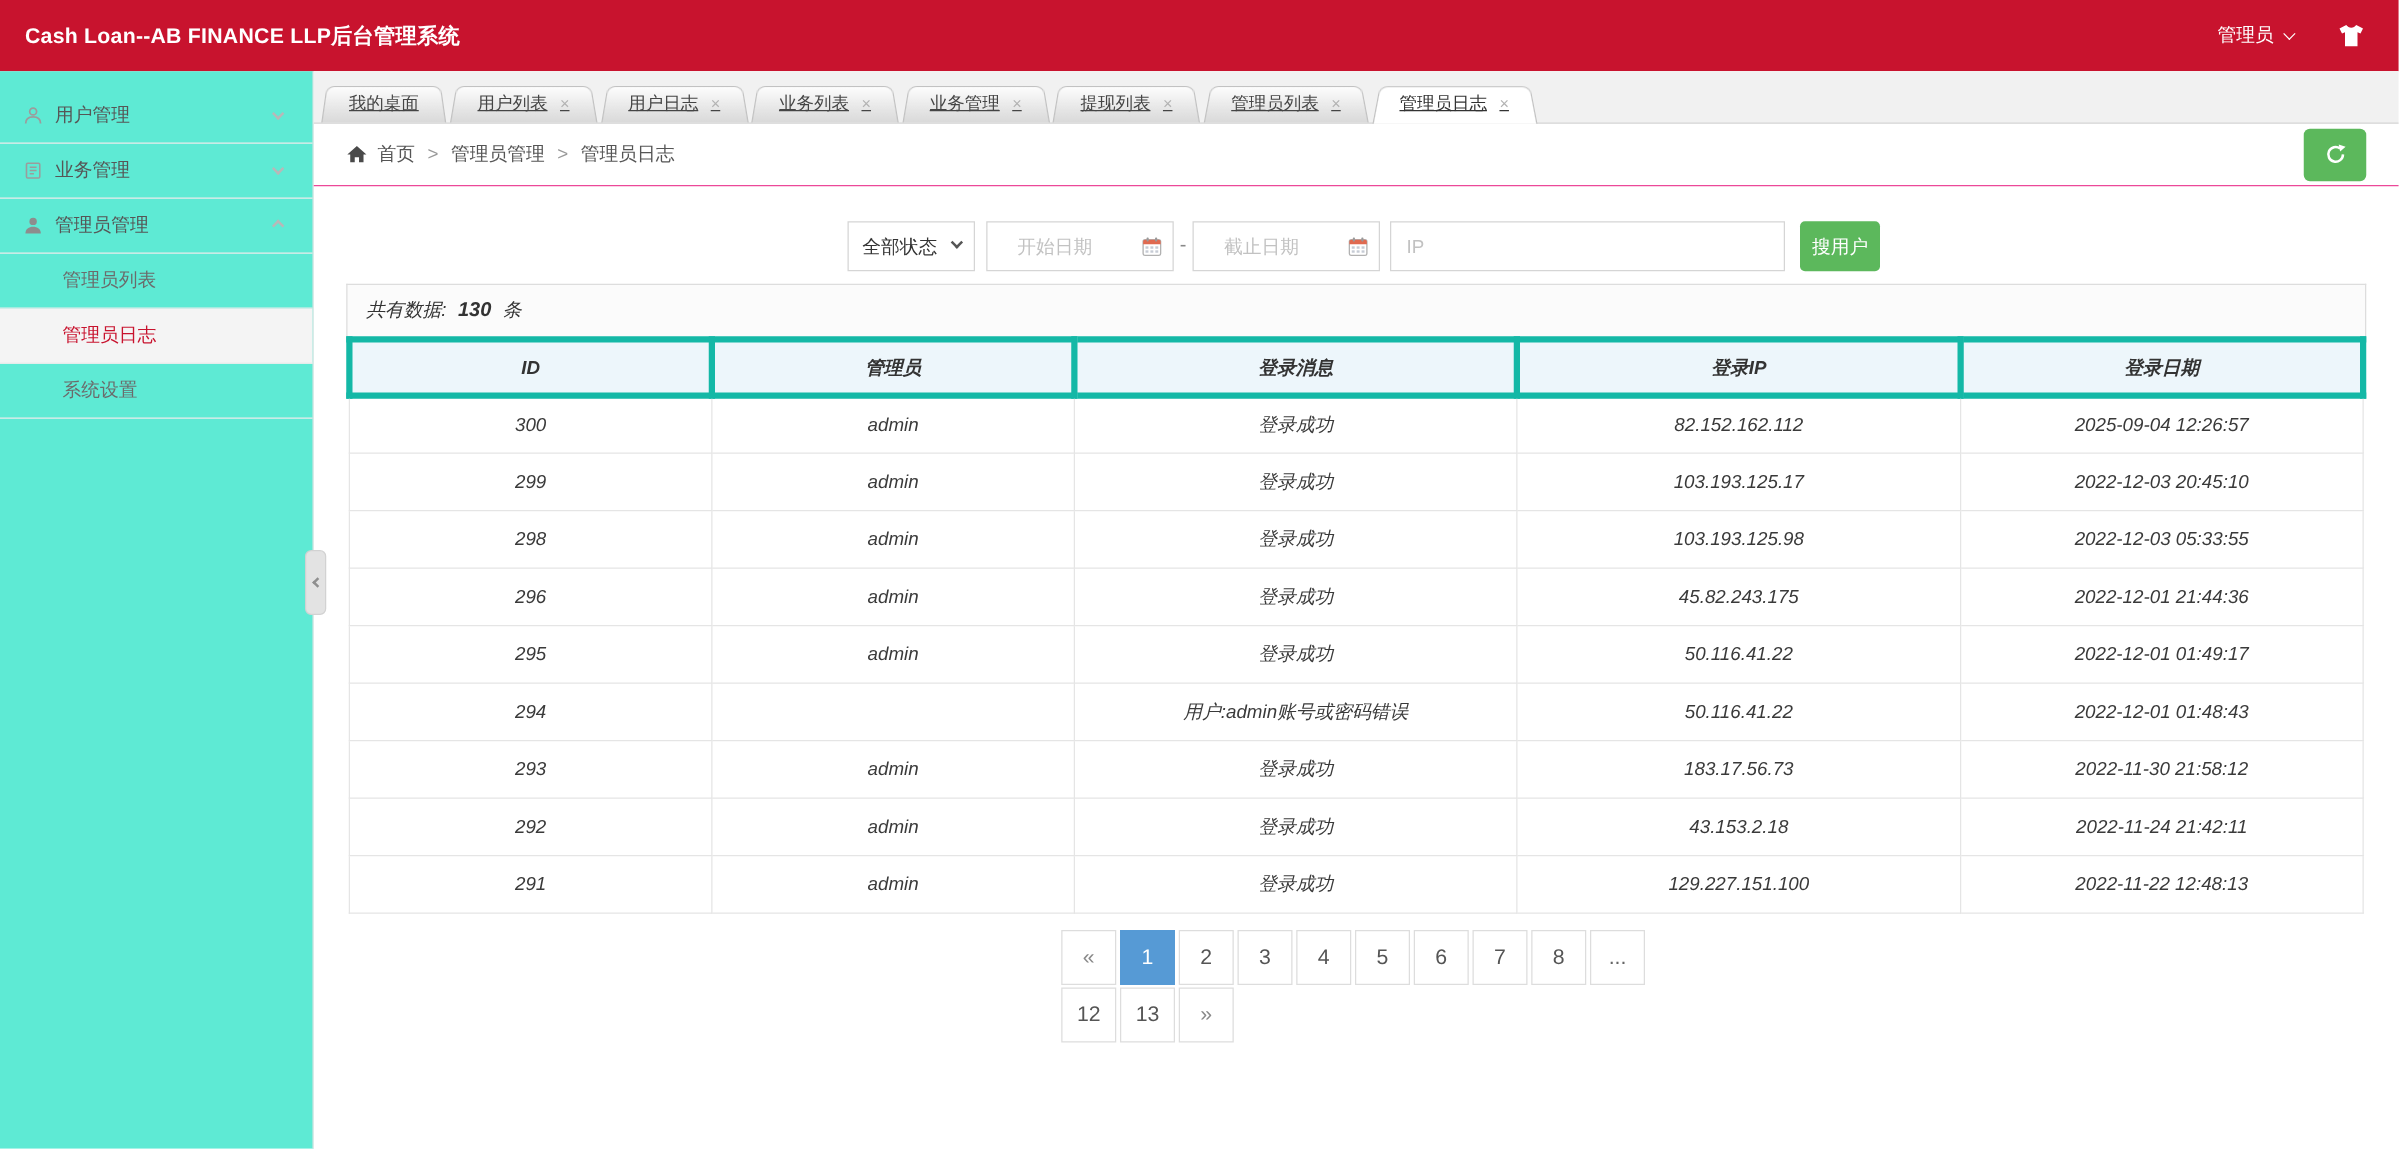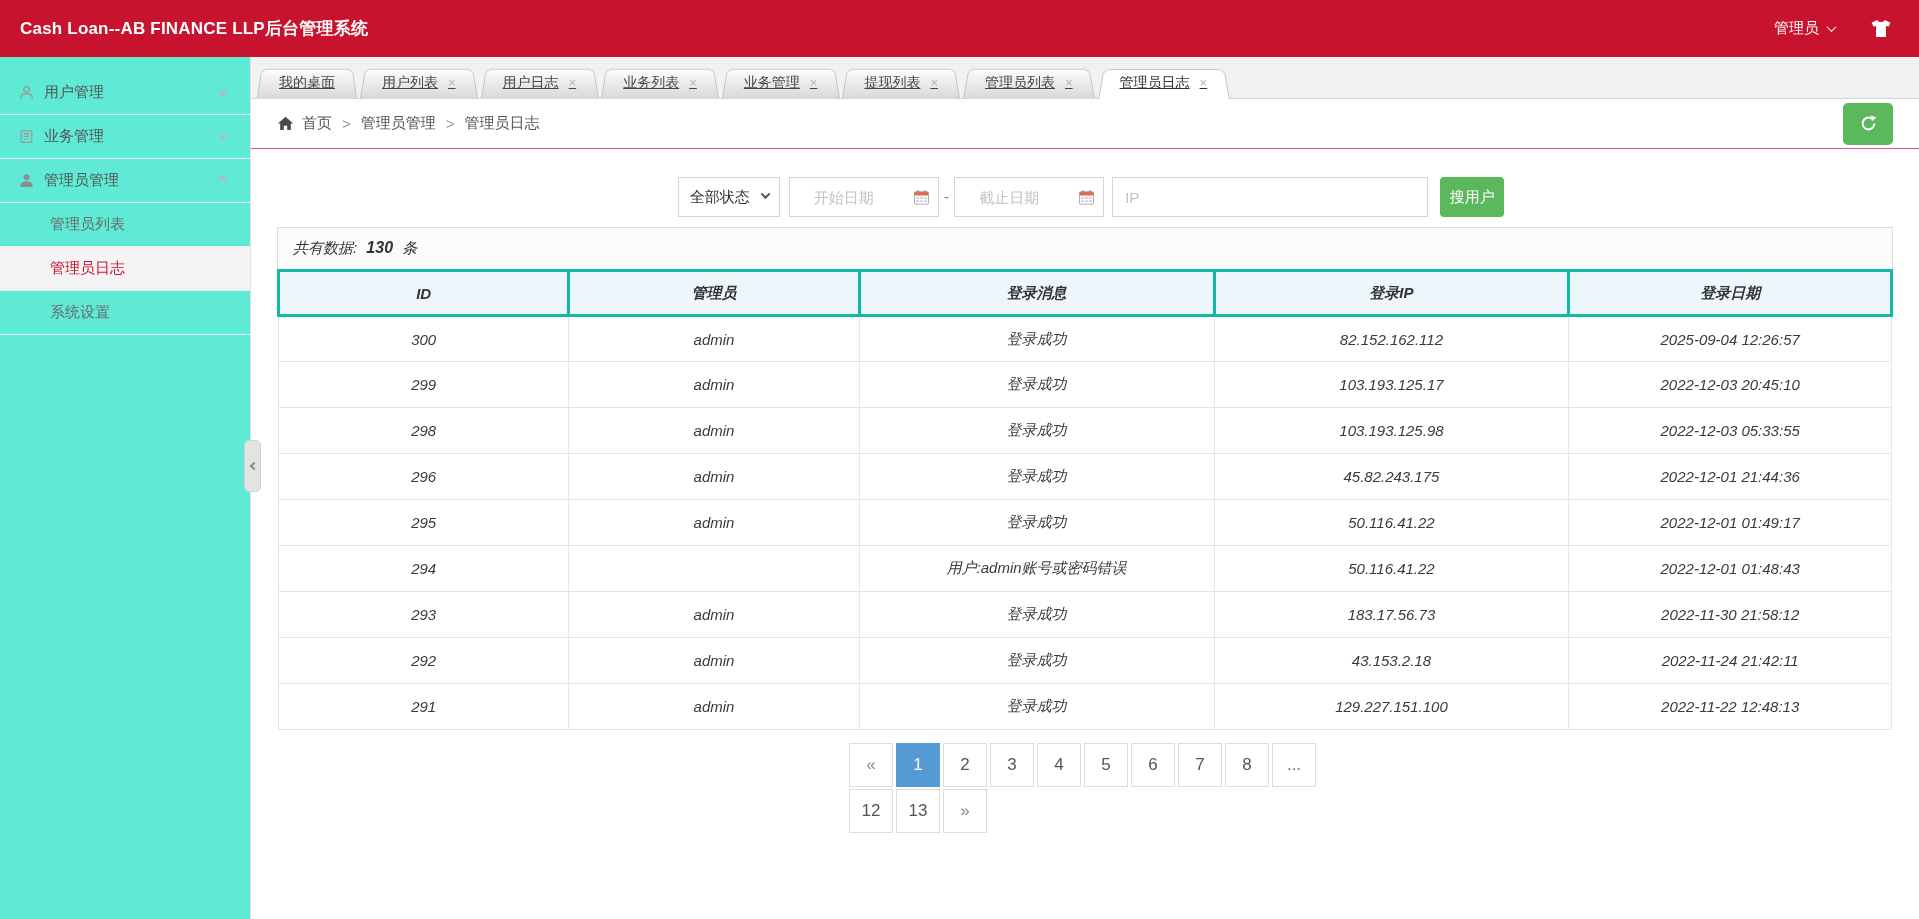--- a/index.html
+++ b/index.html
@@ -80,21 +80,21 @@
   .ipbox::placeholder, .datebox input::placeholder { color:#c2c2c2; }
   .search-btn { width:64px; height:40px; margin-left:8px; background:#5cb85c; color:#fff;
     border:none; border-radius:4px; font-size:15px; cursor:pointer; font-family:inherit; }
 
   
   .panel { margin-top:10px;font-style:italic; }
   .panel-header { border:1px solid #ddd; border-bottom:none; background:#fbfbfb;
     padding:11px 15px; font-size:15px; color:#333; }
   .panel-header b { font-size:16px; margin:0 5px; }
   table.logs { width:100%; border-collapse:collapse; table-layout:fixed; }
-  table.logs th { background:#edf6fb; border:3px solid #14b8a6; font-size:15px; font-weight:bold;
+  table.logs th { background:#edf6fb; border:5px solid #14b8a6; font-size:15px; font-weight:bold;
     color:#333; height:45px; text-align:center; }
   table.logs td { border:1px solid #e5e5e5; font-size:15px; color:#3a3a3a; height:46px;
     text-align:center; white-space:nowrap; overflow:hidden; }
 
   
   .pagination { width:472px; margin:13px auto 0; display:flex; flex-wrap:wrap; gap:2px 3px; }
   .pagebtn { min-width:44px; height:44px; line-height:42px; padding:0 6px; text-align:center;
     background:#fff; border:1px solid #ddd; color:#555; font-size:17px; cursor:pointer; }
   .pagebtn.nav { color:#8a8a8a; }
   .pagebtn.active { background:#569ad5; border-color:#569ad5; color:#fff; }

